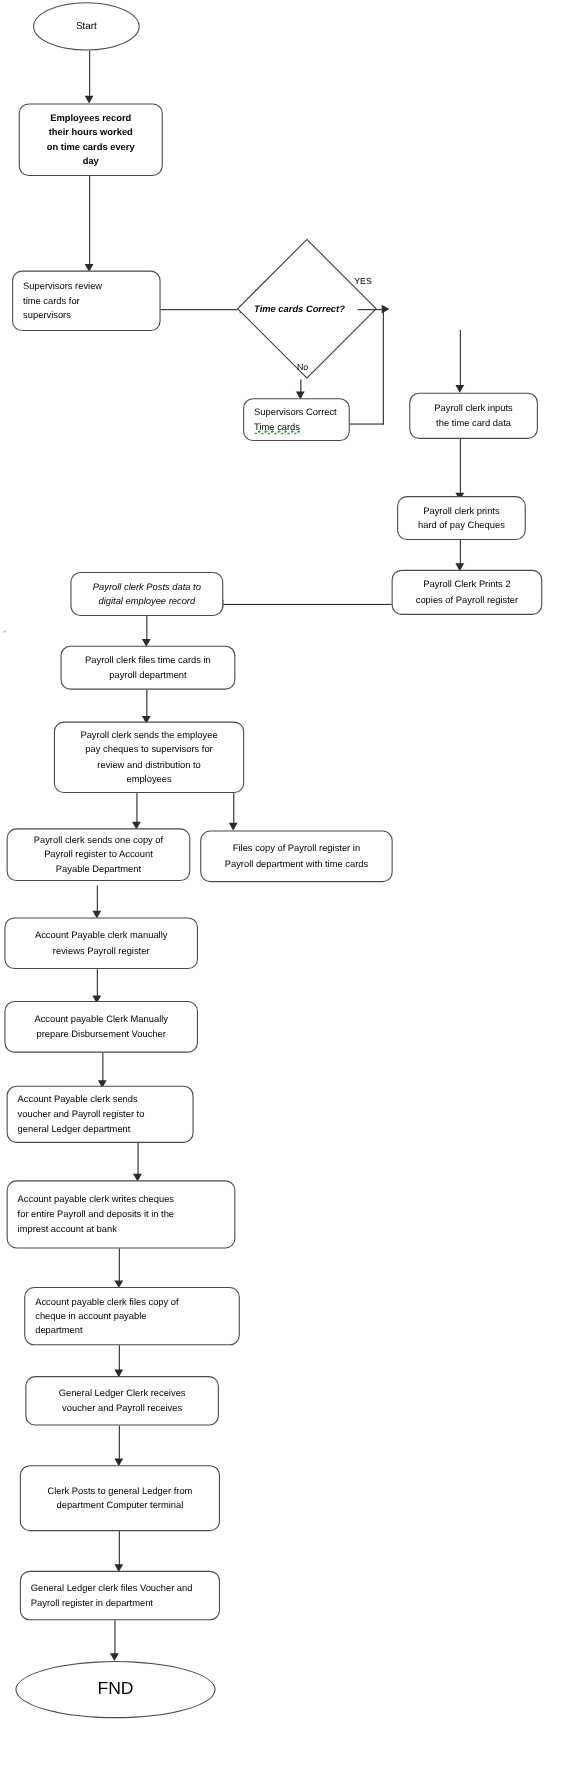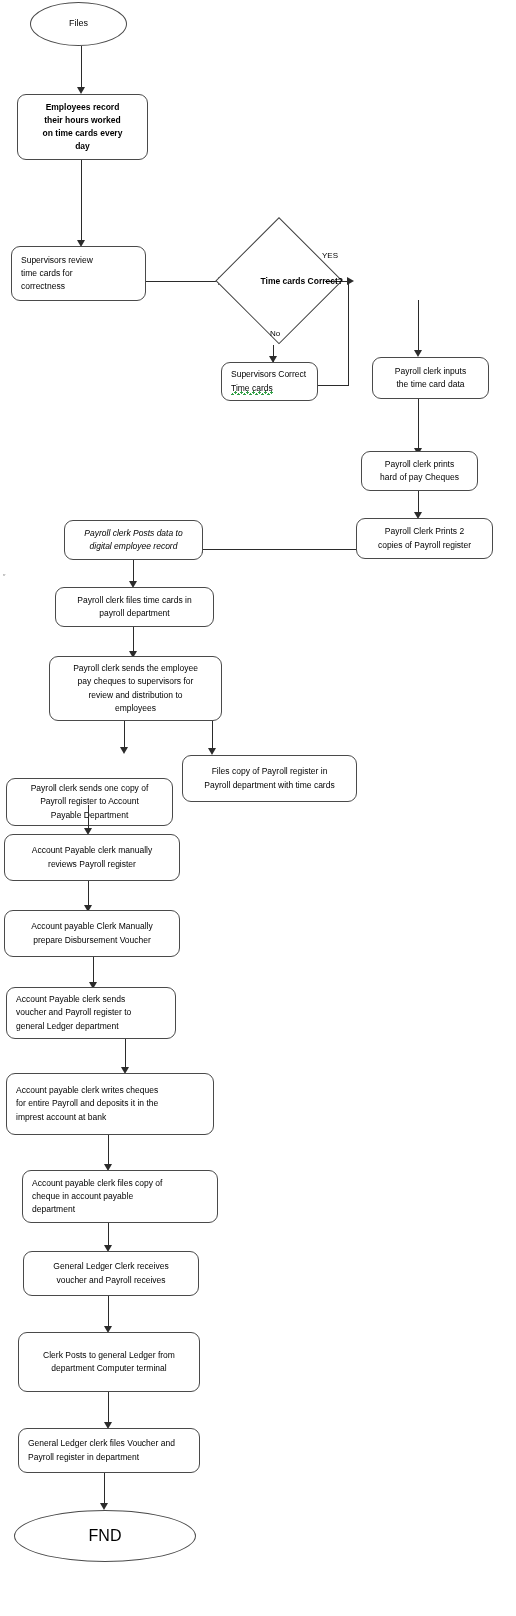--- a/index.html
+++ b/index.html
@@ -54,27 +54,28 @@
     top:50%;
     width:70.7%;
     height:70.7%;
     transform:translate(-50%,-50%) rotate(45deg);
     border:1px solid #3d3d3d;
     background:#ffffff;
     box-sizing:border-box;
   }
   .decision .txt{
     position:absolute;
-    left:0;
+    left:16px;
     top:50%;
     transform:translateY(-50%);
     width:100%;
-    text-align:right;
+    text-align:left;
     font-weight:bold;
     z-index:2;
+    font-style:italic;
   }
   .center .txt{ text-align:center; padding:0 6px; }
   .left .txt{ text-align:left; padding:0 9px; }
   .bold .txt{ font-weight:bold; }
   .squiggle{
     background-image:
       radial-gradient(circle at 1.5px 3.2px, #2f9e44 1.1px, transparent 1.2px),
       radial-gradient(circle at 4.5px 1.4px, #2f9e44 1.1px, transparent 1.2px);
     background-size:6px 4px;
     background-repeat:repeat-x;
@@ -116,38 +117,38 @@
     font-size:7px;
     line-height:5px;
   }
 </style>
 </head>
 <body>
 
 <div id="canvas">
 
   <div class="node terminator" style="left:30px;top:2px;width:97px;height:44px;font-size:9px;">
-    <span class="txt">Files</span>
+    <span class="txt">Start</span>
   </div>
   <div class="edge v" style="left:81px;top:46px;height:41px;"></div>
   <div class="arrow down" style="left:77px;top:87px;"></div>
 
   <div class="node process center bold" style="left:17px;top:94px;width:131px;height:66px;font-size:8.5px;">
     <span class="txt">Employees record
 their hours worked
 on time cards every
 day</span>
   </div>
   <div class="edge v" style="left:81px;top:160px;height:82px;"></div>
   <div class="arrow down" style="left:77px;top:240px;"></div>
 
   <div class="node process left" style="left:11px;top:246px;width:135px;height:55px;font-size:8.5px;">
     <span class="txt">Supervisors review
 time cards for
-correctness</span>
+supervisors</span>
   </div>
   <div class="edge h" style="left:146px;top:281px;width:72px;"></div>
   <div class="arrow right" style="left:218px;top:277px;"></div>
 
   <div class="decision" style="position:absolute;left:215px;top:217px;width:128px;height:128px;font-size:8.5px;">
     <span class="dshape"></span>
     <span class="txt">Time cards
 Correct?</span>
   </div>
 
@@ -212,21 +213,21 @@
 pay cheques to supervisors for
 review and distribution  to
 employees</span>
   </div>
 
   <div class="edge v" style="left:124px;top:721px;height:29px;"></div>
   <div class="arrow down" style="left:120px;top:747px;"></div>
   <div class="edge v" style="left:212px;top:721px;height:30px;"></div>
   <div class="arrow down" style="left:208px;top:748px;"></div>
 
-  <div class="node process center" style="left:6px;top:753px;width:167px;height:48px;font-size:8.5px;margin-top:25px;">
+  <div class="node process center" style="left:6px;top:753px;width:167px;height:48px;font-size:8.5px;">
     <span class="txt">Payroll clerk sends one copy of
 Payroll register to Account
 Payable Department</span>
   </div>
 
   <div class="node process center" style="left:182px;top:755px;width:175px;height:47px;font-size:8.5px;">
     <span class="txt">Files copy of Payroll register in
 Payroll department  with  time cards</span>
   </div>
 

